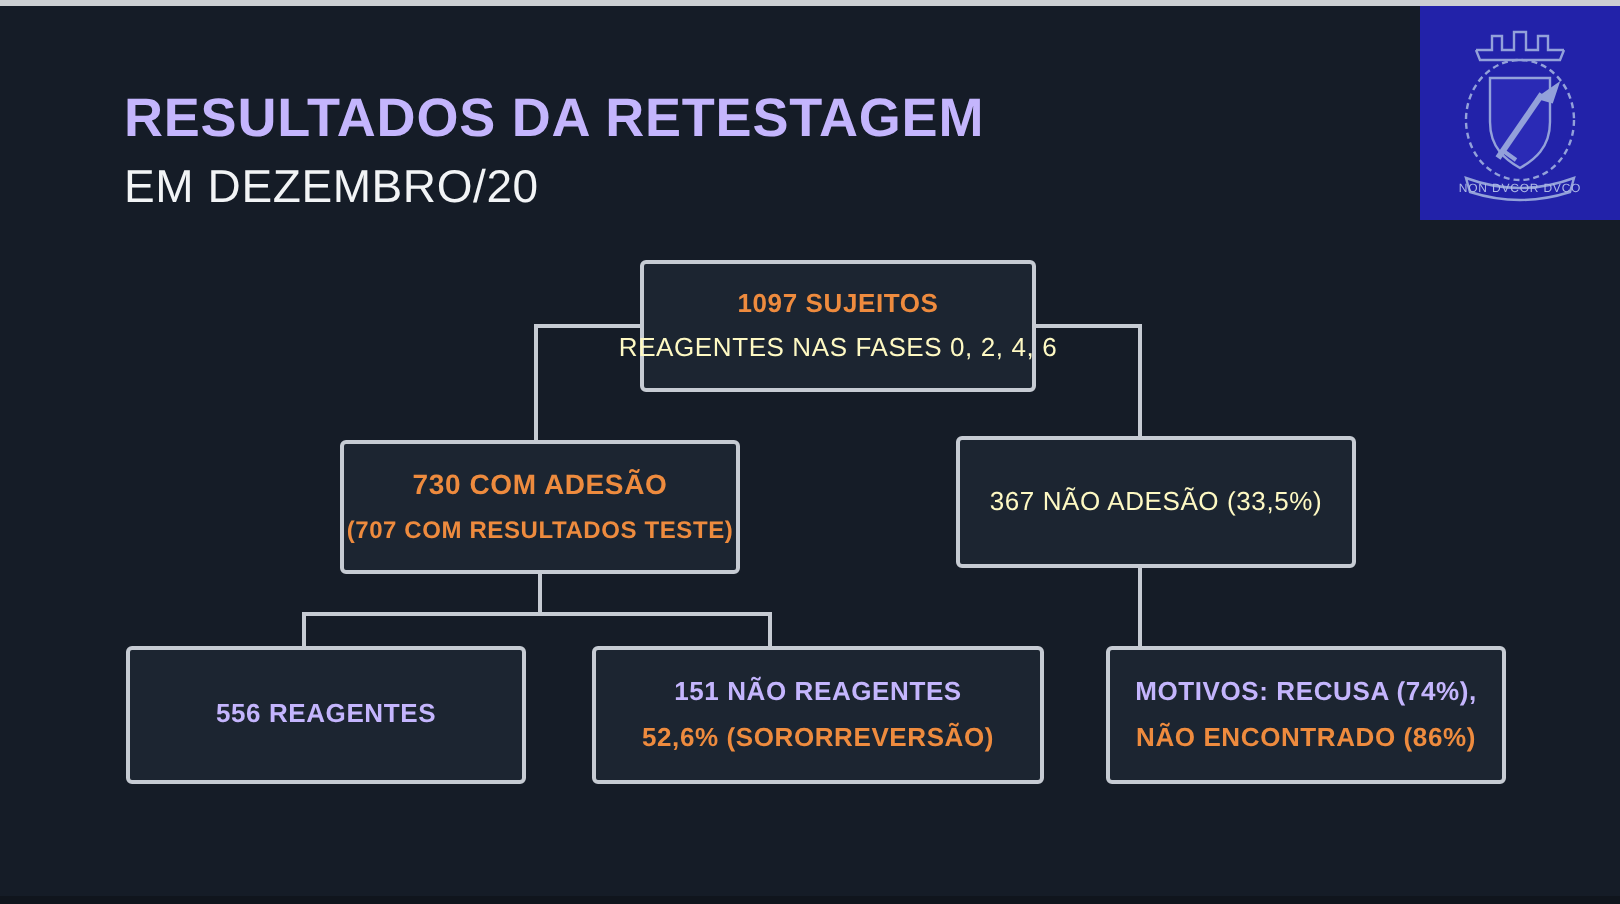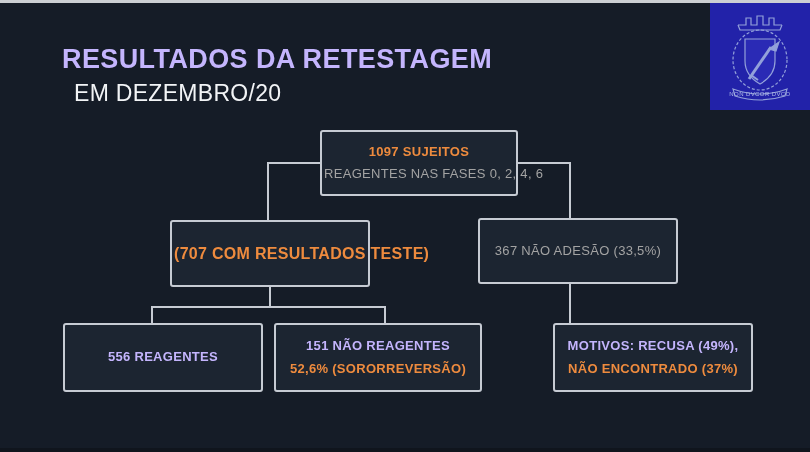--- a/index.html
+++ b/index.html
@@ -19,55 +19,55 @@
     background:#10151d;
   }
   
   .header{position:absolute;left:62px;top:44px;}
   .title{
     margin:0;
     font-size:27px;font-weight:800;letter-spacing:.4px;
     color:#c4b5fd;
   }
   .subtitle{
-    margin:5px 0 0 12px;
+    margin:5px 0 0 0;
     font-size:23px;font-weight:500;letter-spacing:.3px;
     color:#f2f4f6;
   }
   
   .logo{
     position:absolute;left:710px;top:3px;width:100px;height:107px;
     background:#2222a9;
     display:flex;align-items:center;justify-content:center;
   }
   
   .node{
     position:absolute;
     box-sizing:border-box;
     background:#1c2531;
     border:2px solid #c6cbd3;
     border-radius:3px;
     display:flex;flex-direction:column;
-    justify-content:center;
+    align-items:center;justify-content:center;
     text-align:center;
     gap:6px;
     padding:4px 2px;
   }
   .node .ln{white-space:nowrap;line-height:1.25;}
   .orange{color:#ee8b3e;font-weight:700;}
   .white-b{color:#c4b5fd;font-weight:700;}
-  .white-m{color:#a3a3a3;font-weight:500;}
+  .white-m{color:#fef9c3;font-weight:500;}
   .fs14{font-size:14px;letter-spacing:.3px;}
   .fs13{font-size:13px;letter-spacing:.3px;}
-  .fs12{font-size:16px;letter-spacing:.3px;}
+  .fs12{font-size:12px;letter-spacing:.3px;}
   #node-root   {left:320px;top:130px;width:198px;height:66px;}
   #node-adh    {left:170px;top:220px;width:200px;height:67px;}
   #node-noadh  {left:478px;top:218px;width:200px;height:66px;}
   #node-reag   {left:63px; top:323px;width:200px;height:69px;}
-  #node-nonreag{left:274px;top:323px;width:208px;height:69px;}
+  #node-nonreag{left:296px;top:323px;width:226px;height:69px;}
   #node-motiv  {left:553px;top:323px;width:200px;height:69px;}
   
   .conn{position:absolute;background:#c6cbd3;}
   #c-h-left {left:267px;top:162px;width:53px;height:2px;}
   #c-v-left {left:267px;top:162px;width:2px;height:58px;}
   #c-h-right{left:518px;top:162px;width:53px;height:2px;}
   #c-v-right{left:569px;top:162px;width:2px;height:56px;}
   #c-v-adh  {left:269px;top:287px;width:2px;height:21px;}
   #c-bus    {left:151px;top:306px;width:235px;height:2px;}
   #c-d-left {left:151px;top:306px;width:2px;height:18px;}
@@ -116,35 +116,36 @@
   <div class="conn" id="c-d-left"></div>
   <div class="conn" id="c-d-mid"></div>
   <div class="conn" id="c-v-noadh"></div>
 
   <div class="node" id="node-root">
     <div class="ln orange fs13">1097 SUJEITOS</div>
     <div class="ln white-m fs13">REAGENTES NAS FASES 0, 2, 4, 6</div>
   </div>
 
   <div class="node" id="node-adh">
+    <div class="ln orange fs14">730 COM ADESÃO</div>
     <div class="ln orange fs12">(707 COM RESULTADOS TESTE)</div>
   </div>
 
   <div class="node" id="node-noadh">
     <div class="ln white-m fs13">367 NÃO ADESÃO (33,5%)</div>
   </div>
 
   <div class="node" id="node-reag">
     <div class="ln white-b fs13">556 REAGENTES</div>
   </div>
 
   <div class="node" id="node-nonreag">
     <div class="ln white-b fs13">151 NÃO REAGENTES</div>
     <div class="ln orange fs13">52,6% (SORORREVERSÃO)</div>
   </div>
 
   <div class="node" id="node-motiv">
-    <div class="ln white-b fs13">MOTIVOS: RECUSA (49%),</div>
-    <div class="ln orange fs13">NÃO ENCONTRADO (37%)</div>
+    <div class="ln white-b fs13">MOTIVOS: RECUSA (74%),</div>
+    <div class="ln orange fs13">NÃO ENCONTRADO (86%)</div>
   </div>
 
   <div class="bottomline"></div>
 </div>
 
 </body></html>

